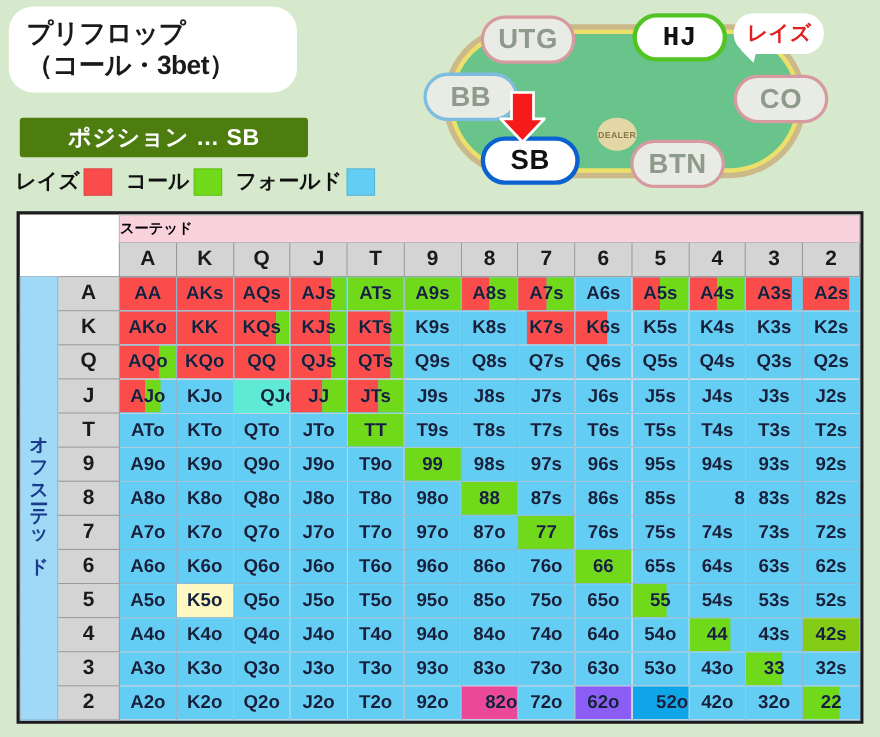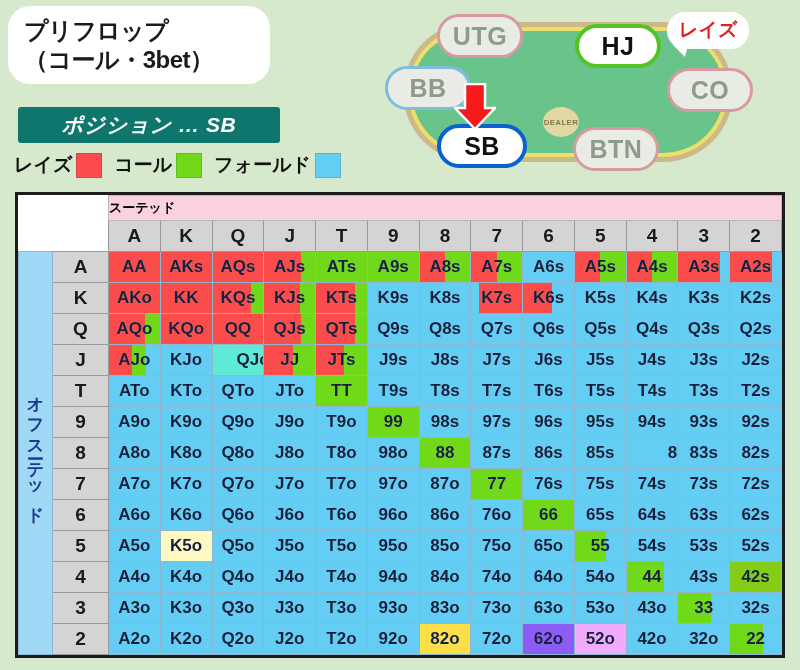--- a/index.html
+++ b/index.html
@@ -20,22 +20,22 @@
     display: flex; flex-direction: column;
     justify-content: center; padding-left: 16px;
   }
   .title-line {
     font-size: 24px; font-weight: bold; color: #1a1a1a;
     line-height: 1.22; letter-spacing: -0.5px; white-space: nowrap;
   }
   .position-bar {
     position: absolute; left: 18px; top: 107px;
     width: 262px; height: 36px;
-    background: #0f766e; border-radius: 3px;
-    display: flex; align-items: center; justify-content: center; font-style: italic;
+    background: #4d7c0f; border-radius: 3px;
+    display: flex; align-items: center; justify-content: center;
   }
   .position-bar span {
     color: #fff; font-size: 21px; font-weight: bold; letter-spacing: 0.5px;
   }
   .legend {
     position: absolute; left: 14px; top: 152px;
     display: flex; align-items: center; gap: 0px;
   }
   .legend-label {
     font-size: 19px; font-weight: bold; color: #111; white-space: nowrap;
@@ -71,21 +71,21 @@
     position: absolute; height: 44px; min-width: 86px;
     border-radius: 22px; display: flex; align-items: center; justify-content: center;
     font-size: 25px; font-weight: bold; letter-spacing: 0.5px;
   }
   .seat.inactive { background: #e8ece4; border: 3px solid #d79aa0; color: #8f9b8a; }
   .seat.inactive.blue-edge { border-color: #7fbde0; }
   .seat.active-hj { background: #fff; border: 4px solid #52c424; color: #111; }
   .seat.active-sb { background: #fff; border: 4px solid #0a62d0; color: #111; }
 
   .seat-utg { left: 42px; top: 10px; }
-  .seat-hj  { left: 180px; top: 20px; }
+  .seat-hj  { left: 180px; top: 8px; font-family: Liberation Mono, monospace; }
   .seat-bb  { left: -10px; top: 62px; }
   .seat-co  { left: 272px; top: 64px; }
   .seat-sb  { left: 42px; top: 120px; width: 90px; }
   .seat-btn { left: 178px; top: 123px; }
 
   .raise-bubble {
     position: absolute; left: 272px; top: 8px;
     padding: 5px 12px 6px; background: #fff; border-radius: 18px;
     font-size: 19px; font-weight: bold; color: #e02020; white-space: nowrap;
   }
@@ -420,24 +420,24 @@
             <td class="cell" style="background:#63cdf4;"><span class="txt">32s</span></td>
           </tr>
           <tr>
             <td class="row-head">2</td>
             <td class="cell" style="background:#63cdf4;"><span class="txt">A2o</span></td>
             <td class="cell" style="background:#63cdf4;"><span class="txt">K2o</span></td>
             <td class="cell" style="background:#63cdf4;"><span class="txt">Q2o</span></td>
             <td class="cell" style="background:#63cdf4;"><span class="txt">J2o</span></td>
             <td class="cell" style="background:#63cdf4;"><span class="txt">T2o</span></td>
             <td class="cell" style="background:#63cdf4;"><span class="txt">92o</span></td>
-            <td class="cell" style="background:#fde047;"><span class="txt">82o</span></td>
+            <td class="cell" style="background:#ec4899;text-align:right;"><span class="txt">82o</span></td>
             <td class="cell" style="background:#63cdf4;"><span class="txt">72o</span></td>
             <td class="cell" style="background:#8b5cf6;"><span class="txt">62o</span></td>
-            <td class="cell" style="background:#f0abfc;"><span class="txt">52o</span></td>
+            <td class="cell" style="background:#0ea5e9;text-align:right;"><span class="txt">52o</span></td>
             <td class="cell" style="background:#63cdf4;"><span class="txt">42o</span></td>
             <td class="cell" style="background:#63cdf4;"><span class="txt">32o</span></td>
             <td class="cell" style="background:#63cdf4;"><span class="fill" style="left:0%;width:64%;background:#6fd91a;"></span><span class="txt">22</span></td>
           </tr>
         </tbody>
     </table>
   </div>
 
 </div>
 

